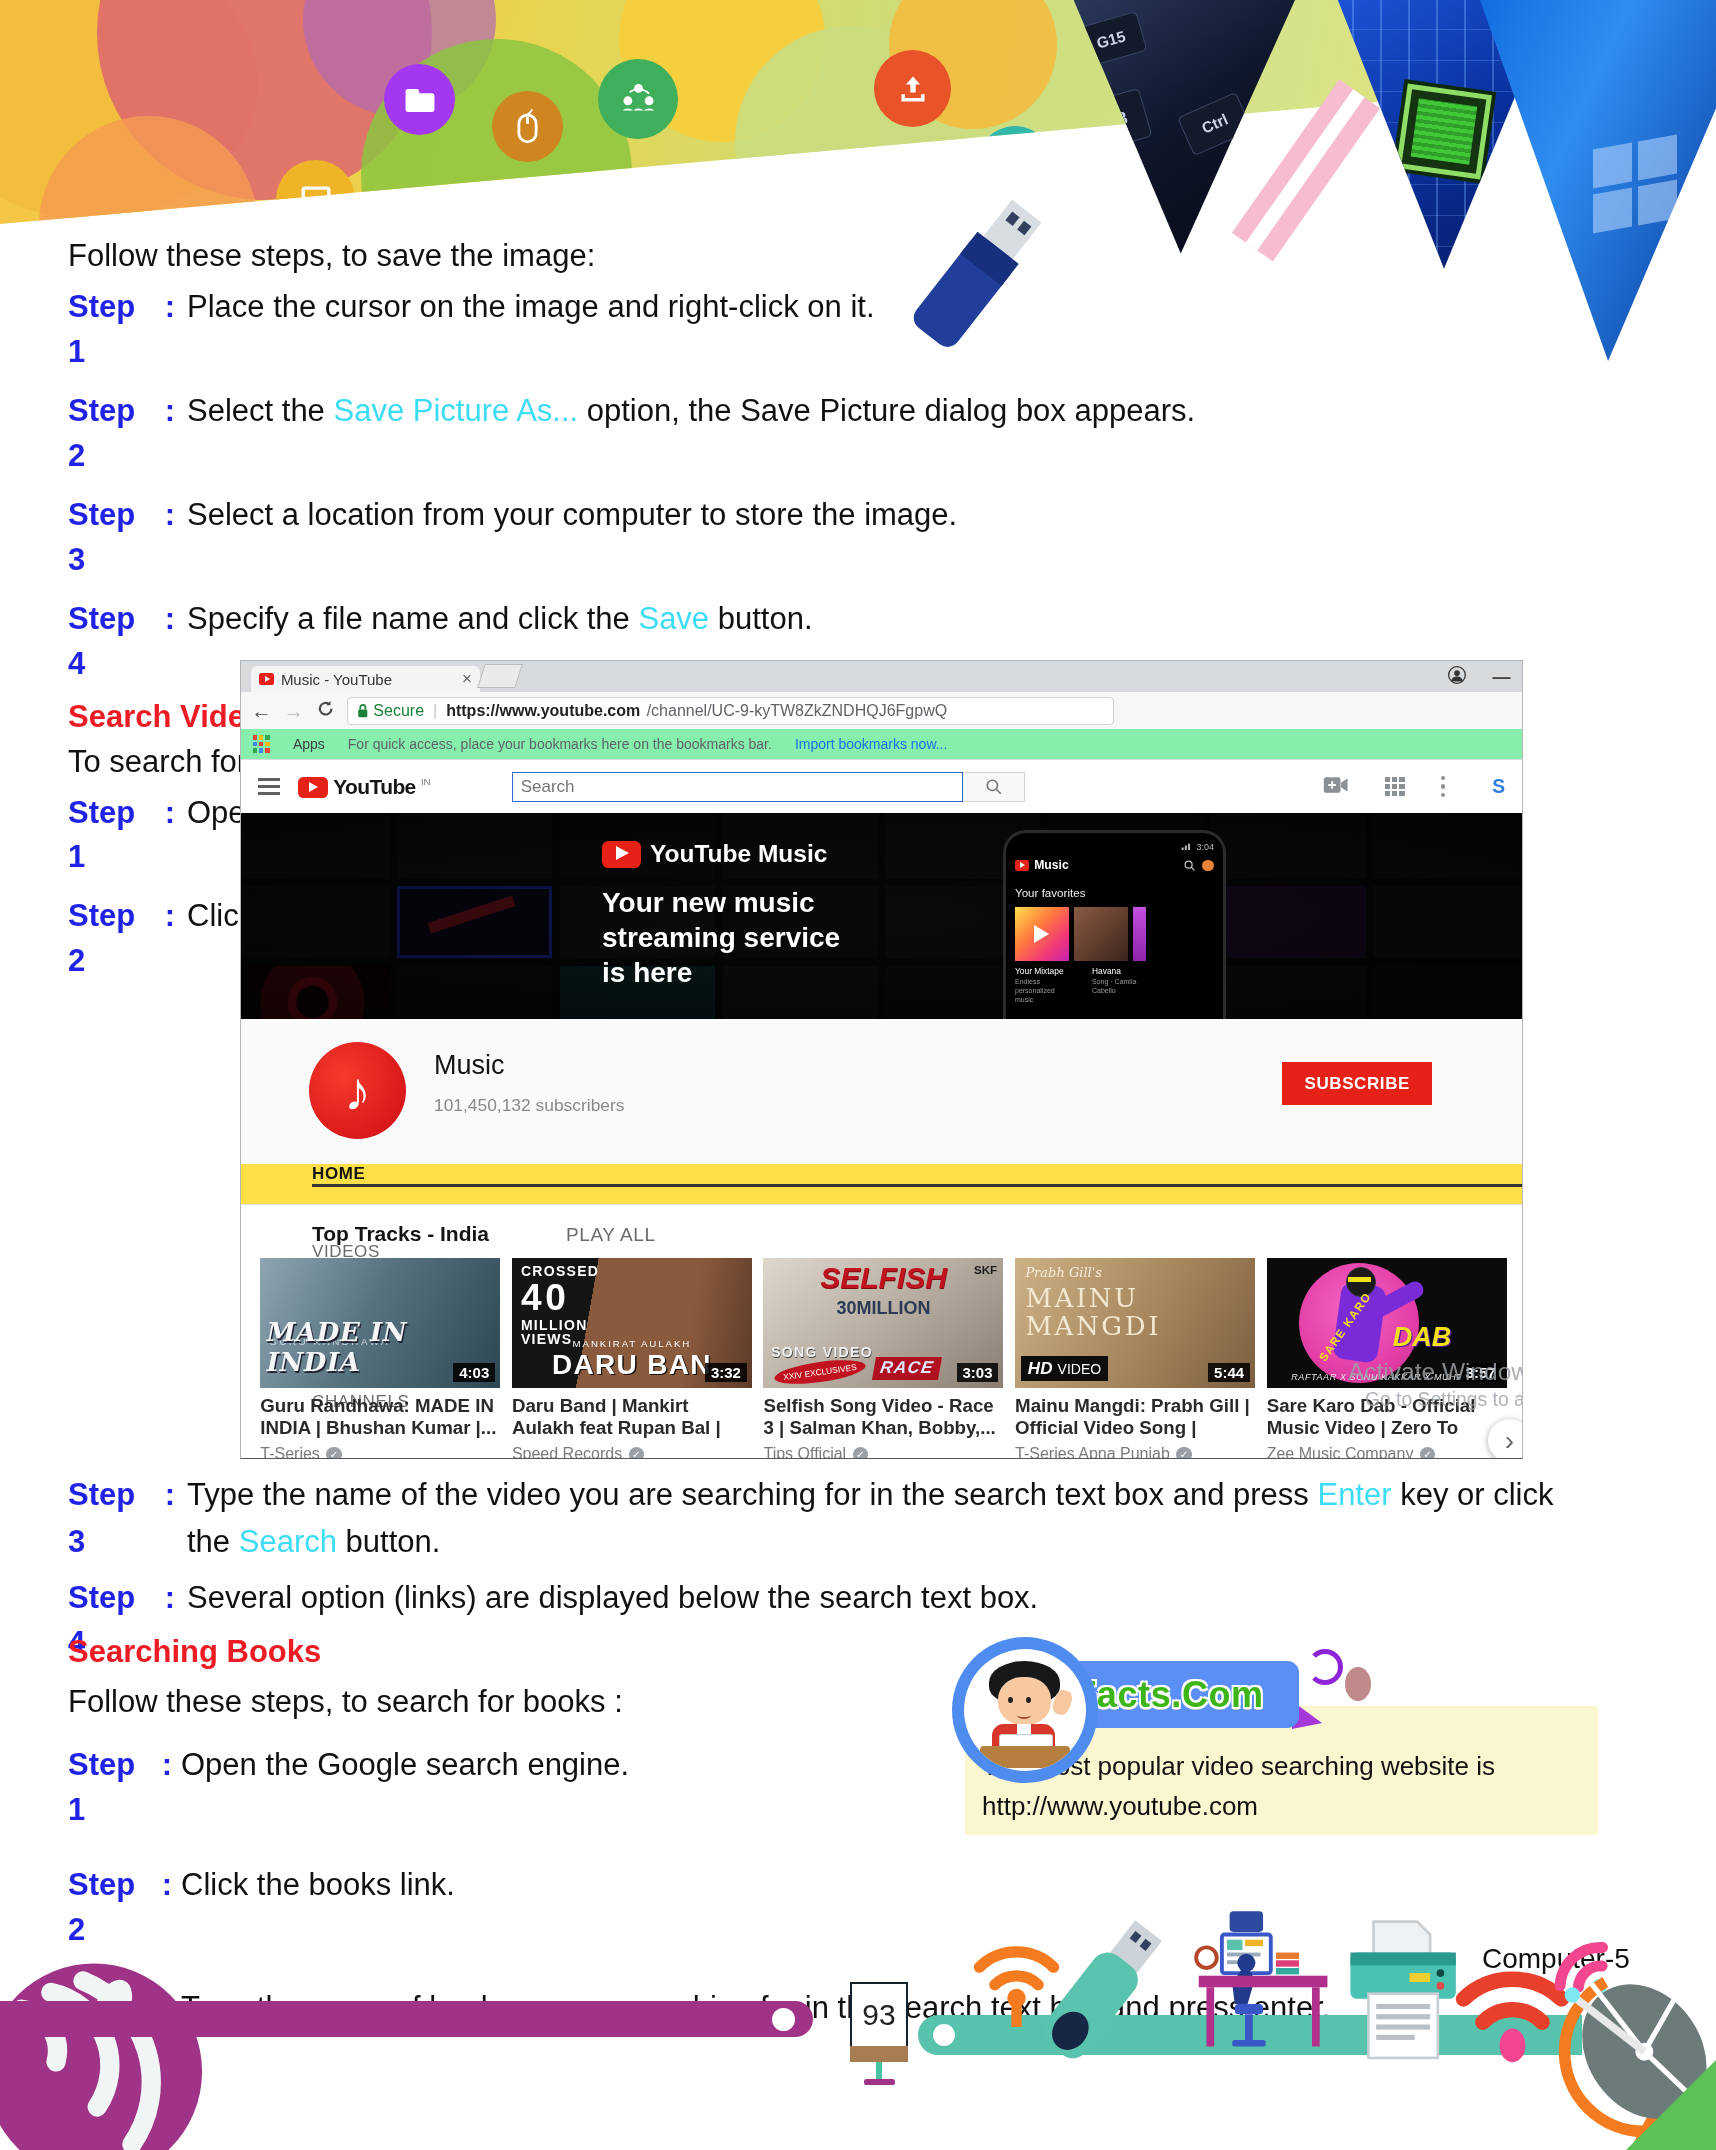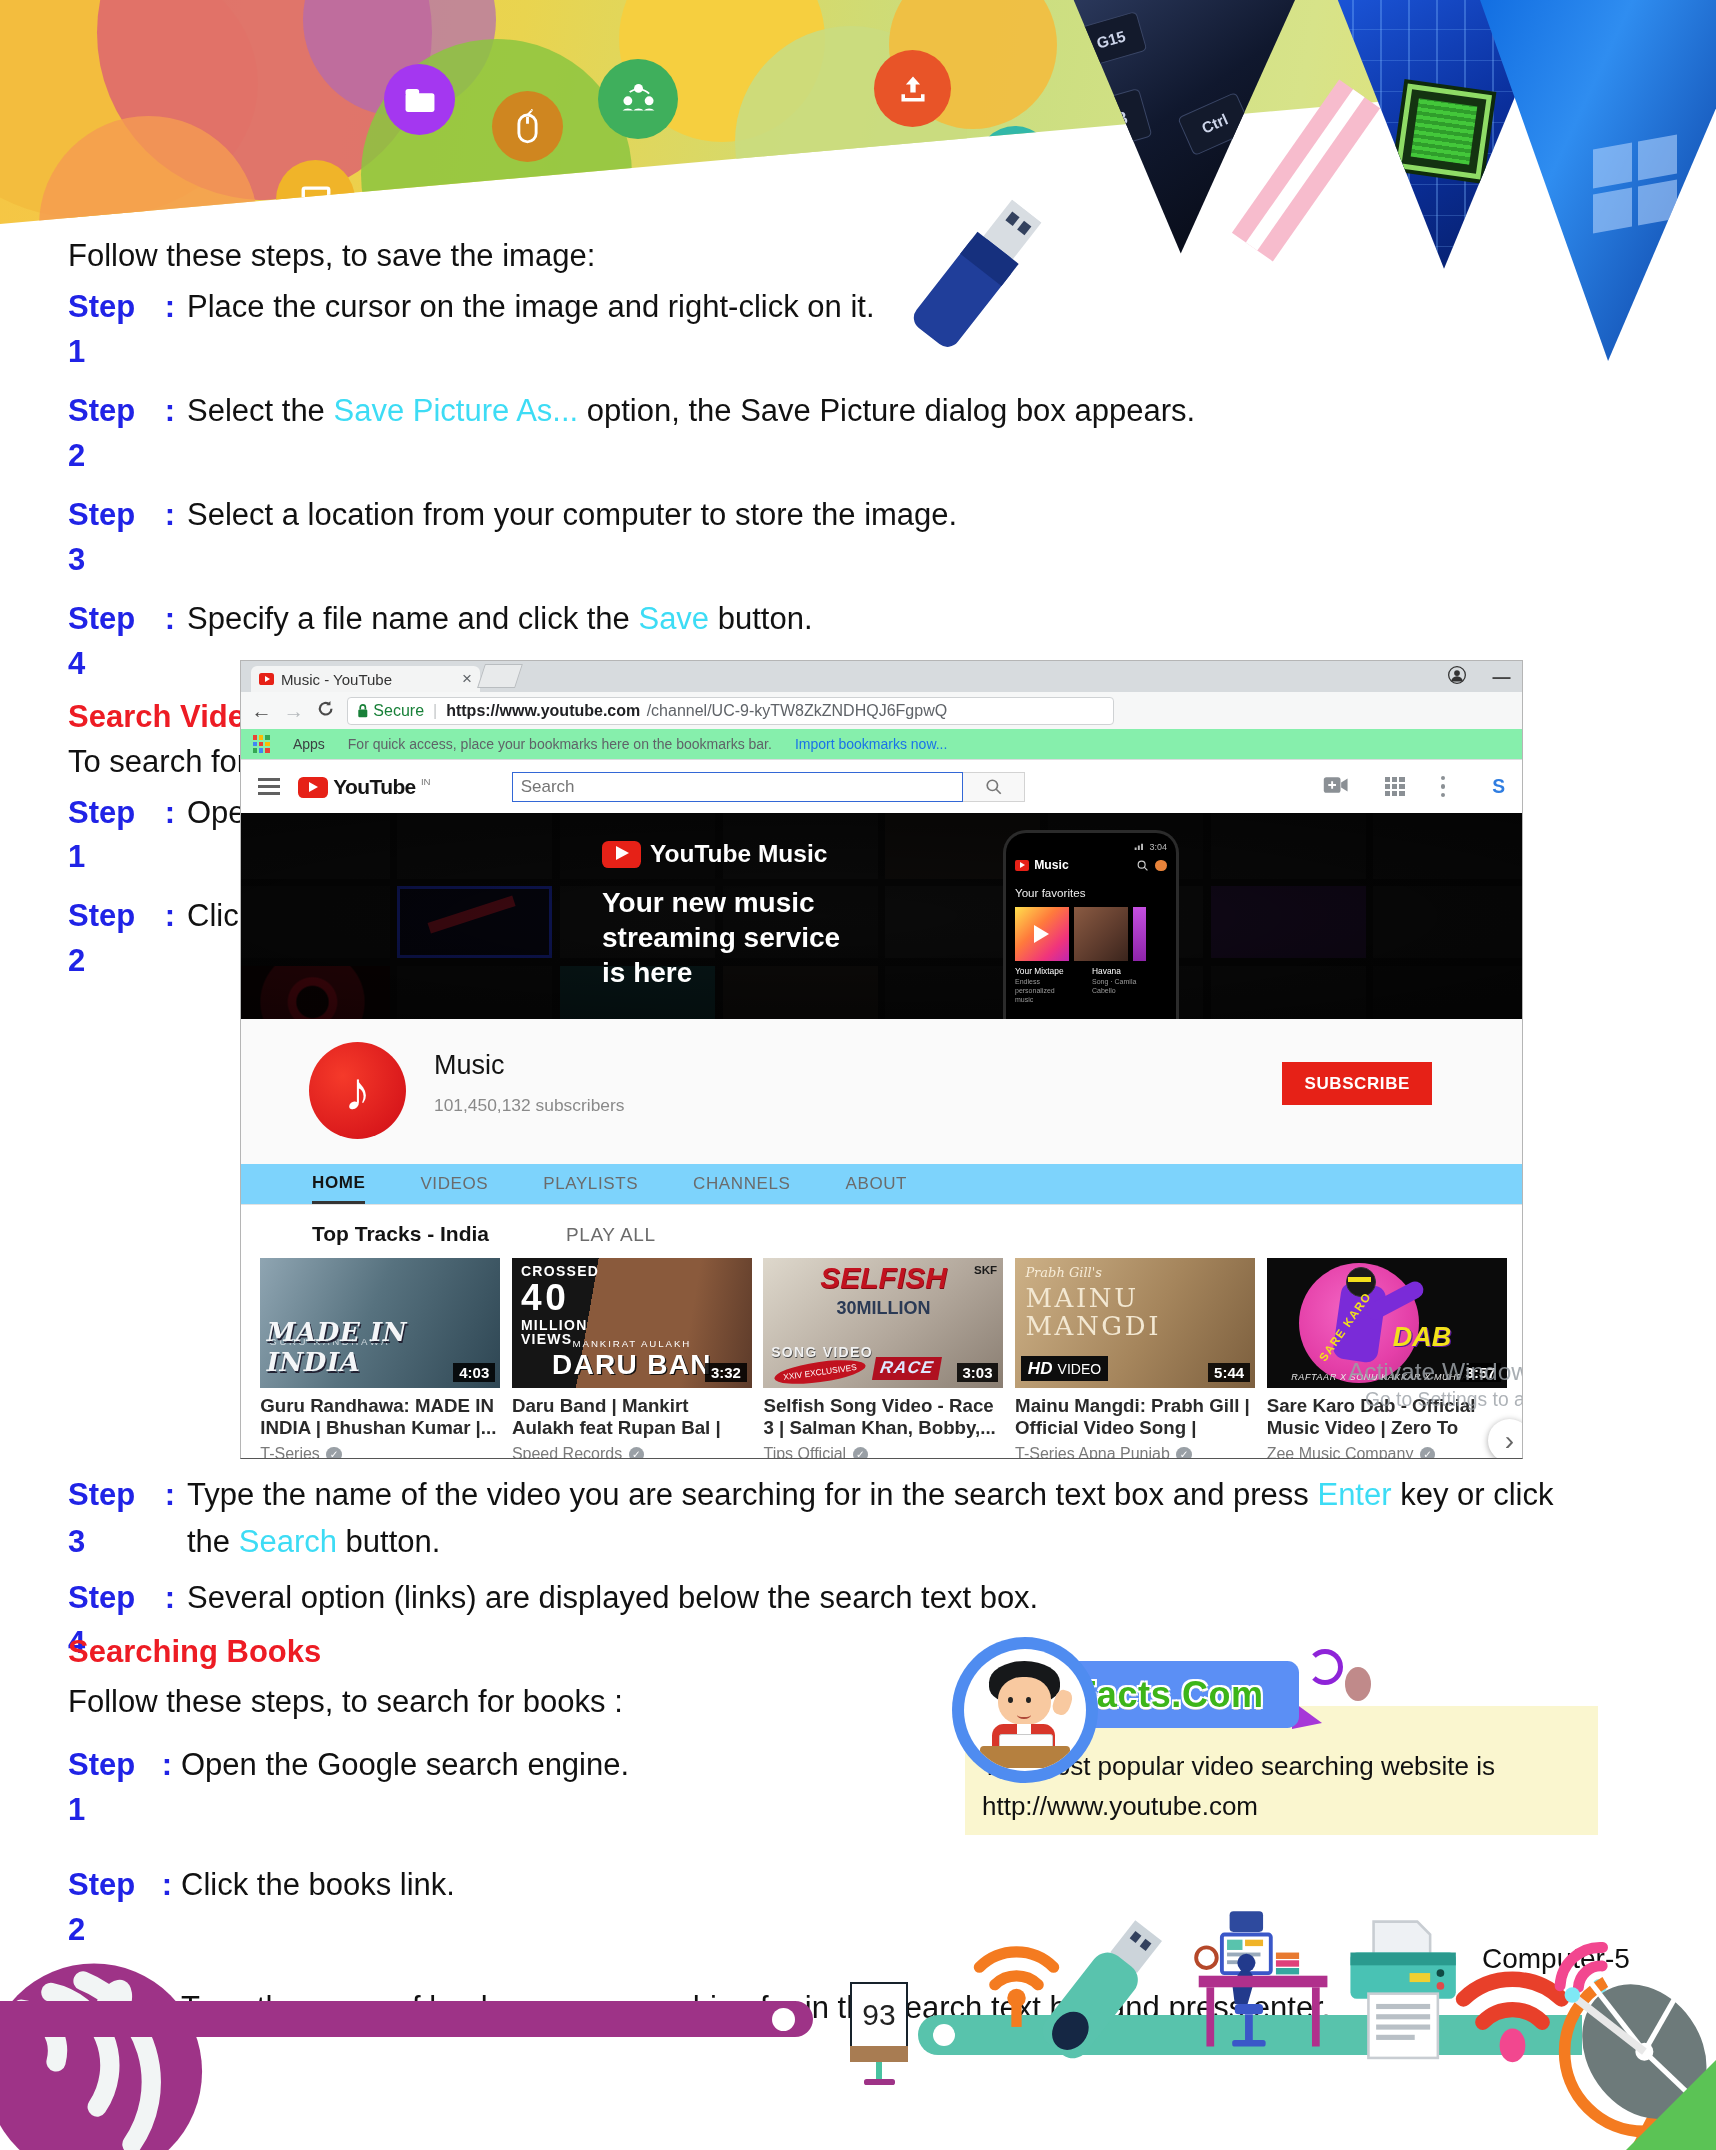--- a/index.html
+++ b/index.html
@@ -105,21 +105,21 @@
   .tiles i.tblue:after{content:"";position:absolute;left:18%;top:30%;width:60%;height:16%;background:#a8182c;transform:rotate(-18deg);}
   .tiles i.tvinyl{background:radial-gradient(circle at 50% 50%,#1a0505 0 18%,#c41022 20% 28%,#6b0a12 30% 60%,#140303 62%);}
   .tiles i.tteal{background:#123a3c;}
   .tiles i.tpurp{background:#2c1540;}
   .heroshade{position:absolute;inset:0;background:radial-gradient(ellipse at 45% 50%,rgba(0,0,0,.55),rgba(0,0,0,.82));}
   .ytm{position:absolute;left:361px;top:27px;display:flex;align-items:center;gap:9px;}
   .ytmplay{width:39px;height:27px;background:#e62117;border-radius:6.4px;position:relative;}
   .ytmplay:after{content:"";position:absolute;left:14px;top:5.8px;border-left:13px solid #fff;border-top:7.7px solid transparent;border-bottom:7.7px solid transparent;}
   .ytmtext{color:#fff;font-size:24.5px;font-weight:bold;}
   .heroline{position:absolute;left:361px;color:#fff;font-size:28px;font-weight:bold;line-height:1.0;}
-  .phone{position:absolute;left:762px;top:17px;width:176px;height:213px;background:#000;border:3.9px solid #2b2b2b;
+  .phone{position:absolute;left:762px;top:17px;width:223px;height:213px;background:#000;border:3.9px solid #2b2b2b;
          border-bottom:none;border-radius:23px 23px 0 0;box-sizing:border-box;padding:9px 9px 0;color:#fff;}
   .pstatus{display:flex;justify-content:flex-end;gap:5.2px;font-size:9px;color:#bbb;align-items:center;}
   .pbar{display:flex;align-items:center;gap:5.2px;margin-top:6.4px;}
   .pplay{width:14px;height:10.3px;background:#e62117;border-radius:1.9px;position:relative;}
   .pplay:after{content:"";position:absolute;left:5.2px;top:1.9px;border-left:5.2px solid #fff;border-top:3.2px solid transparent;border-bottom:3.2px solid transparent;}
   .pmusic{font-size:12.2px;font-weight:bold;}
   .pright{margin-left:auto;display:flex;gap:6.4px;align-items:center;}
   .pavatar{width:11.6px;height:11.6px;border-radius:50%;background:#e8833a;}
   .pfav{font-size:11.6px;margin-top:14px;color:#eee;}
   .ptiles{display:flex;gap:5.2px;margin-top:7.7px;}
@@ -136,21 +136,21 @@
   
   .chan{height:145px;background:#fafafa;position:relative;}
   .avatar{position:absolute;left:68px;top:23px;width:97px;height:97px;border-radius:50%;
           background:radial-gradient(circle at 35% 35%,#f53a2a,#cf0c16);display:flex;align-items:center;justify-content:center;}
   .avatar span{color:#fff;font-size:54px;}
   .chname{position:absolute;left:193px;top:31px;font-size:27px;color:#141414;}
   .chsubs{position:absolute;left:193px;top:76px;font-size:17.4px;color:#8a8a8a;}
   .subbtn{position:absolute;right:90px;top:43px;background:#e62117;color:#fff;font-size:17px;font-weight:bold;
           letter-spacing:0.6px;padding:11.6px 22px;border:none;}
   
-  .ytabs{height:41px;background:#7dd3fc;border-bottom:1.3px solid #e2e2e2;display:flex;gap:55px;padding-left:71px;box-sizing:border-box;}
+  .ytabs{height:41px;background:#fde047;border-bottom:1.3px solid #e2e2e2;display:flex;gap:55px;padding-left:71px;box-sizing:border-box;flex-direction:column;}
   .ytab{font-size:17px;color:#6b6b6b;letter-spacing:0.6px;display:flex;align-items:center;height:100%;box-sizing:border-box;}
   .ytab.active{color:#141414;font-weight:bold;border-bottom:3.9px solid #343434;}
   
   .listhead{display:flex;align-items:baseline;gap:41px;padding:17px 0 0 71px;}
   .lh1{font-size:21px;font-weight:bold;color:#141414;}
   .lh2{font-size:19px;color:#6b6b6b;letter-spacing:0.6px;margin-left:36px;}
   .cards{display:flex;gap:11.6px;padding:11.6px 19.3px 0;position:relative;}
   .card{width:240px;flex:0 0 auto;}
   .th{position:relative;height:130px;overflow:hidden;color:#fff;}
   .dur{position:absolute;right:5.2px;bottom:5.2px;background:rgba(0,0,0,.85);color:#fff;font-size:15px;font-weight:bold;padding:1.3px 5.8px;}

